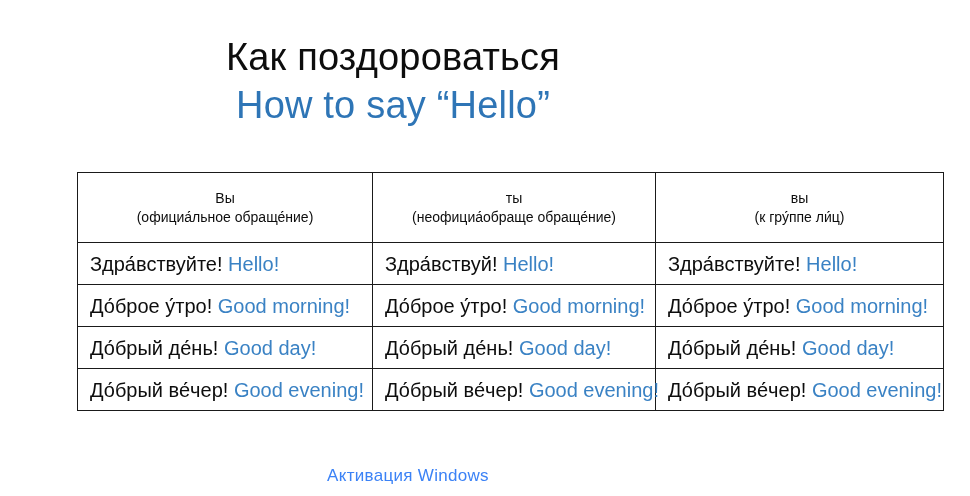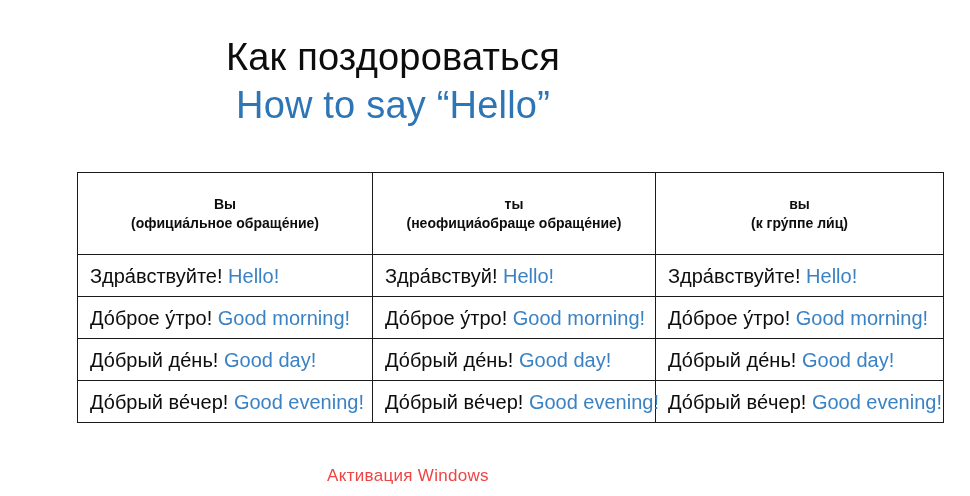--- a/index.html
+++ b/index.html
@@ -61,24 +61,24 @@
   .phrase-table th {
     border: 1px solid #1a1a1a;
     padding: 0;
     vertical-align: middle;
   }
 
   .phrase-table th {
     height: 57px;
     text-align: center;
     font-size: 14px;
-    font-weight: bold;
+    font-weight: normal;
     color: #0d0d0d;
     line-height: 19px;
-    padding: 12px 6px;
+    padding: 6px 6px;
   }
 
   .phrase-table td {
     height: 41px;
     padding: 0 0 0 12px;
     font-size: 20px;
     color: #0d0d0d;
     line-height: 20px;
     white-space: nowrap;
   }
@@ -93,21 +93,21 @@
   .ru { color: #0d0d0d; }
   .en { color: #3a82c4; }
 
   .watermark {
     position: absolute;
     left: 0;
     top: 466px;
     width: 816px;
     text-align: center;
     font-size: 17px;
-    color: #ef4444;
+    color: #3b82f6;
     font-weight: 400;
     letter-spacing: 0.3px;
   }
 </style>
 </head>
 <body>
 
 <div class="slide">
 
   <div class="title-block">

